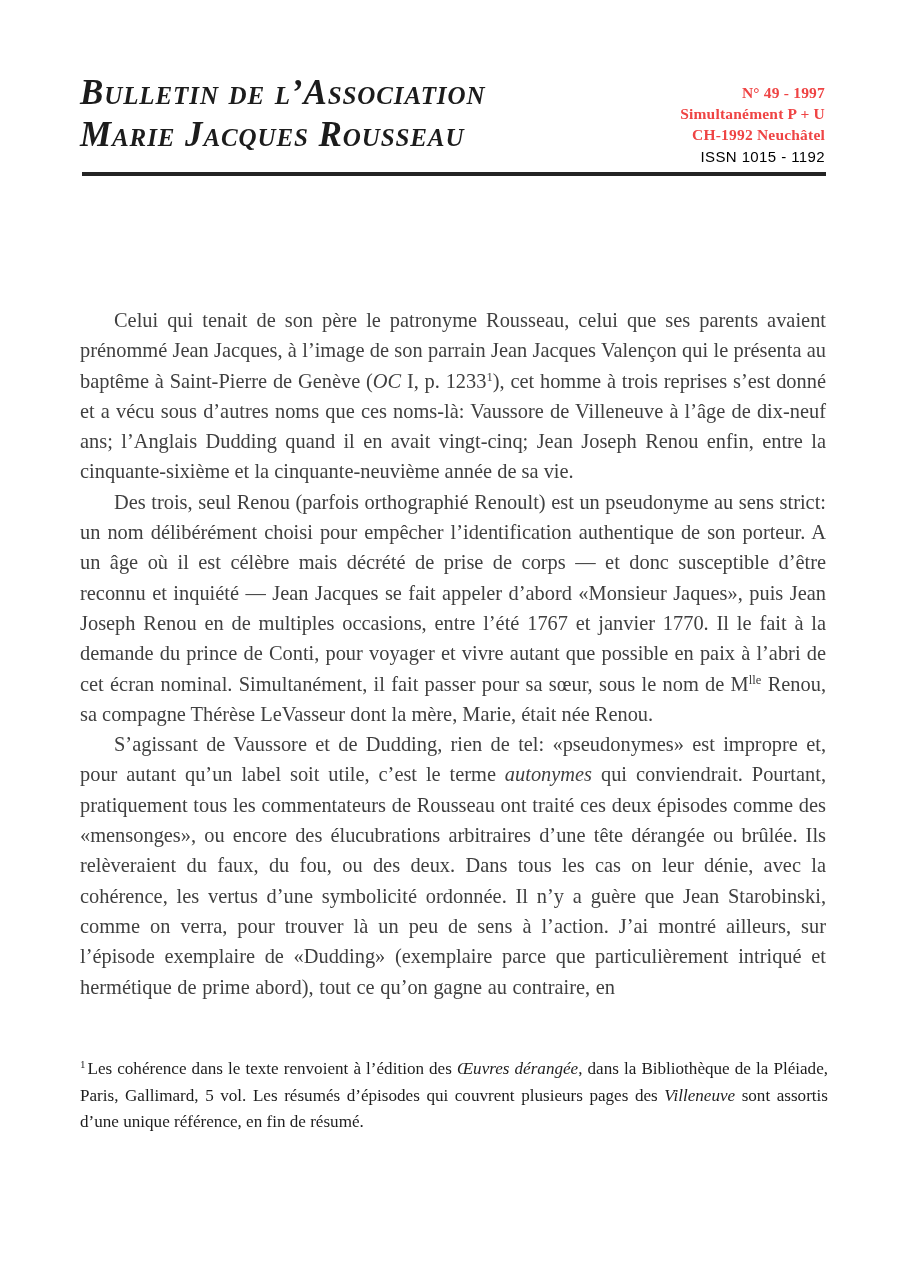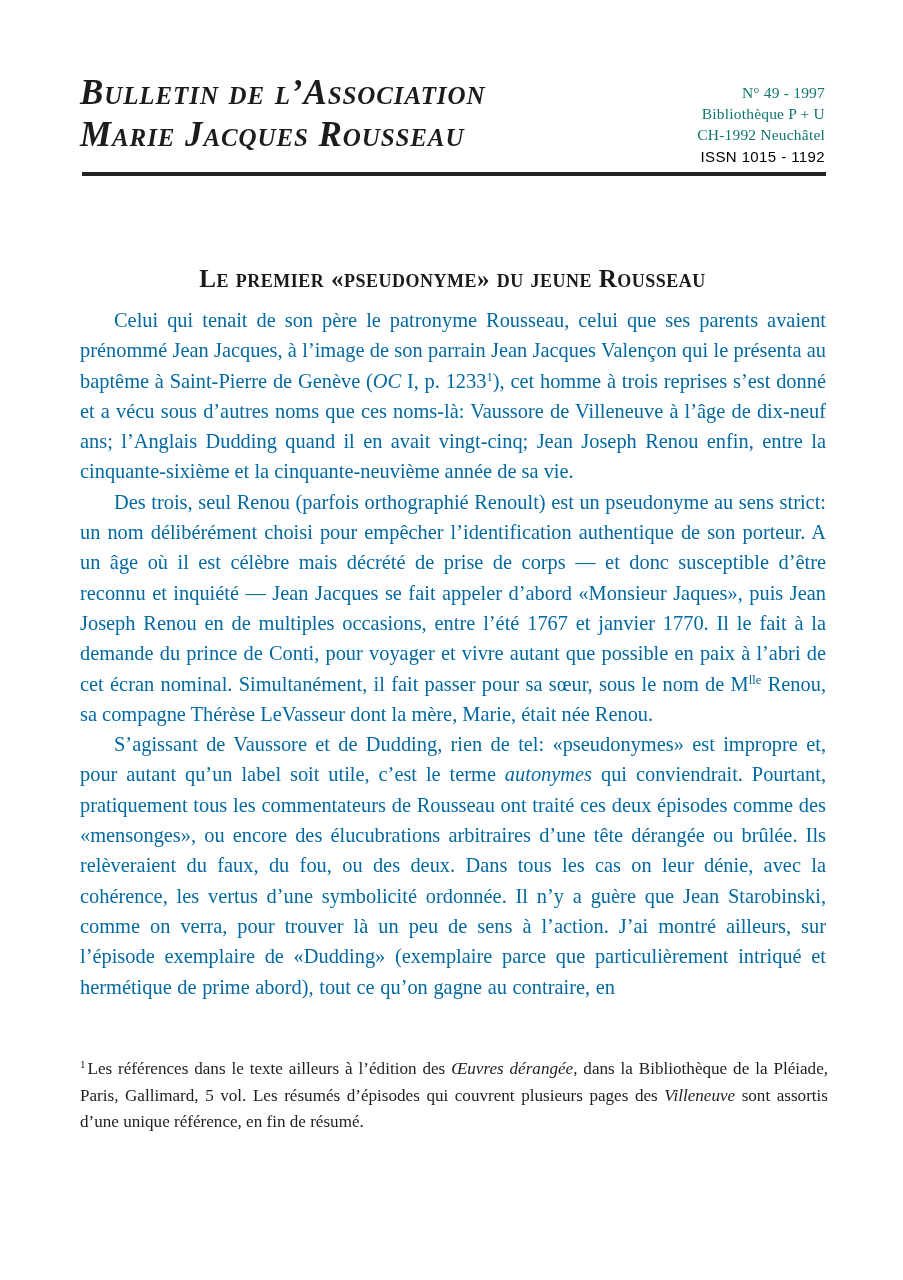--- a/index.html
+++ b/index.html
@@ -46,25 +46,25 @@
   .masthead-title .line2 {
     display: block;
   }
   .masthead-meta {
     text-align: right;
     padding-top: 10px;
     font-family: "Liberation Serif", "DejaVu Serif", serif;
   }
   .masthead-meta .m-bold {
     display: block;
-    font-weight: 400;
+    font-weight: 700;
     font-size: 15.5px;
     line-height: 1.36;
     letter-spacing: 0.2px;
-    color: #0f766e;
+    color: #ef4444;
     white-space: nowrap;
   }
   .masthead-meta .m-issn {
     display: block;
     margin-top: 3px;
     font-family: "Liberation Sans", "DejaVu Sans", sans-serif;
     font-weight: 400;
     font-size: 15px;
     letter-spacing: 0.4px;
     color: #000000;
@@ -97,21 +97,21 @@
   
   .body-text {
     position: absolute;
     left: 80px;
     top: 305px;
     width: 746px;
     font-size: 20.4px;
     line-height: 30.3px;
     text-align: justify;
     text-justify: inter-word;
-    color: #0369a1;
+    color: #404040;
     hyphens: none;
   }
   .body-text p {
     margin: 0;
     text-indent: 34px;
   }
   .body-text p.last-loose {
     word-spacing: 0.5px;
   }
   em {
@@ -150,37 +150,36 @@
 
 <div class="page">
 
   <div class="masthead">
     <div class="masthead-title">
       <span>Bulletin de l’Association</span>
       <span class="line2">Marie Jacques Rousseau</span>
     </div>
     <div class="masthead-meta">
       <span class="m-bold">N° 49 - 1997</span>
-      <span class="m-bold">Bibliothèque P + U</span>
+      <span class="m-bold">Simultanément P + U</span>
       <span class="m-bold">CH-1992 Neuchâtel</span>
       <span class="m-issn">ISSN 1015 - 1192</span>
     </div>
   </div>
 
   <div class="rule-top"></div>
 
-  <h1 class="article-title">Le premier «pseudonyme» du jeune Rousseau</h1>
 
   <div class="body-text">
 
     <p><span>Celui qui tenait de son père le patronyme Rousseau, celui que ses parents avaient prénommé Jean Jacques, à l’image de son parrain Jean Jacques Valençon qui le présenta au baptême à Saint-Pierre de Genève (</span><em>OC</em><span> I, p. 1233</span><sup>1</sup><span>), cet homme à trois reprises s’est donné et a vécu sous d’autres noms que ces noms-là: Vaussore de Villeneuve à l’âge de dix-neuf ans; l’Anglais Dudding quand il en avait vingt-cinq; Jean Joseph Renou enfin, entre la cinquante-sixième et la cinquante-neuvième année de sa vie.</span></p>
 
     <p><span>Des trois, seul Renou (parfois orthographié Renoult) est un pseudonyme au sens strict: un nom délibérément choisi pour empêcher l’identification authentique de son porteur. A un âge où il est célèbre mais décrété de prise de corps — et donc susceptible d’être reconnu et inquiété — Jean Jacques se fait appeler d’abord «Monsieur Jaques», puis Jean Joseph Renou en de multiples occasions, entre l’été 1767 et janvier 1770. Il le fait à la demande du prince de Conti, pour voyager et vivre autant que possible en paix à l’abri de cet écran nominal. Simultanément, il fait passer pour sa sœur, sous le nom de M</span><sup>lle</sup><span> Renou, sa compagne Thérèse LeVasseur dont la mère, Marie, était née Renou.</span></p>
 
     <p class="last-loose"><span>S’agissant de Vaussore et de Dudding, rien de tel: «pseudonymes» est impropre et, pour autant qu’un label soit utile, c’est le terme </span><em>autonymes</em><span> qui conviendrait. Pourtant, pratiquement tous les commentateurs de Rousseau ont traité ces deux épisodes comme des «mensonges», ou encore des élucubrations arbitraires d’une tête dérangée ou brûlée. Ils relèveraient du faux, du fou, ou des deux. Dans tous les cas on leur dénie, avec la cohérence, les vertus d’une symbolicité ordonnée. Il n’y a guère que Jean Starobinski, comme on verra, pour trouver là un peu de sens à l’action. J’ai montré ailleurs, sur l’épisode exemplaire de «Dudding» (exemplaire parce que particulièrement intriqué et hermétique de prime abord), tout ce qu’on gagne au contraire, en</span></p>
 
   </div>
 
   <div class="footnote">
-    <p><sup>1</sup><span>Les références dans le texte ailleurs à l’édition des </span><em>Œuvres dérangée</em><span>, dans la Bibliothèque de la Pléiade, Paris, Gallimard, 5 vol. Les résumés d’épisodes qui couvrent plusieurs pages des </span><em>Villeneuve</em><span> sont assortis d’une unique référence, en fin de résumé.</span></p>
+    <p><sup>1</sup><span>Les cohérence dans le texte renvoient à l’édition des </span><em>Œuvres dérangée</em><span>, dans la Bibliothèque de la Pléiade, Paris, Gallimard, 5 vol. Les résumés d’épisodes qui couvrent plusieurs pages des </span><em>Villeneuve</em><span> sont assortis d’une unique référence, en fin de résumé.</span></p>
   </div>
 
 </div>
 
 </body></html>

